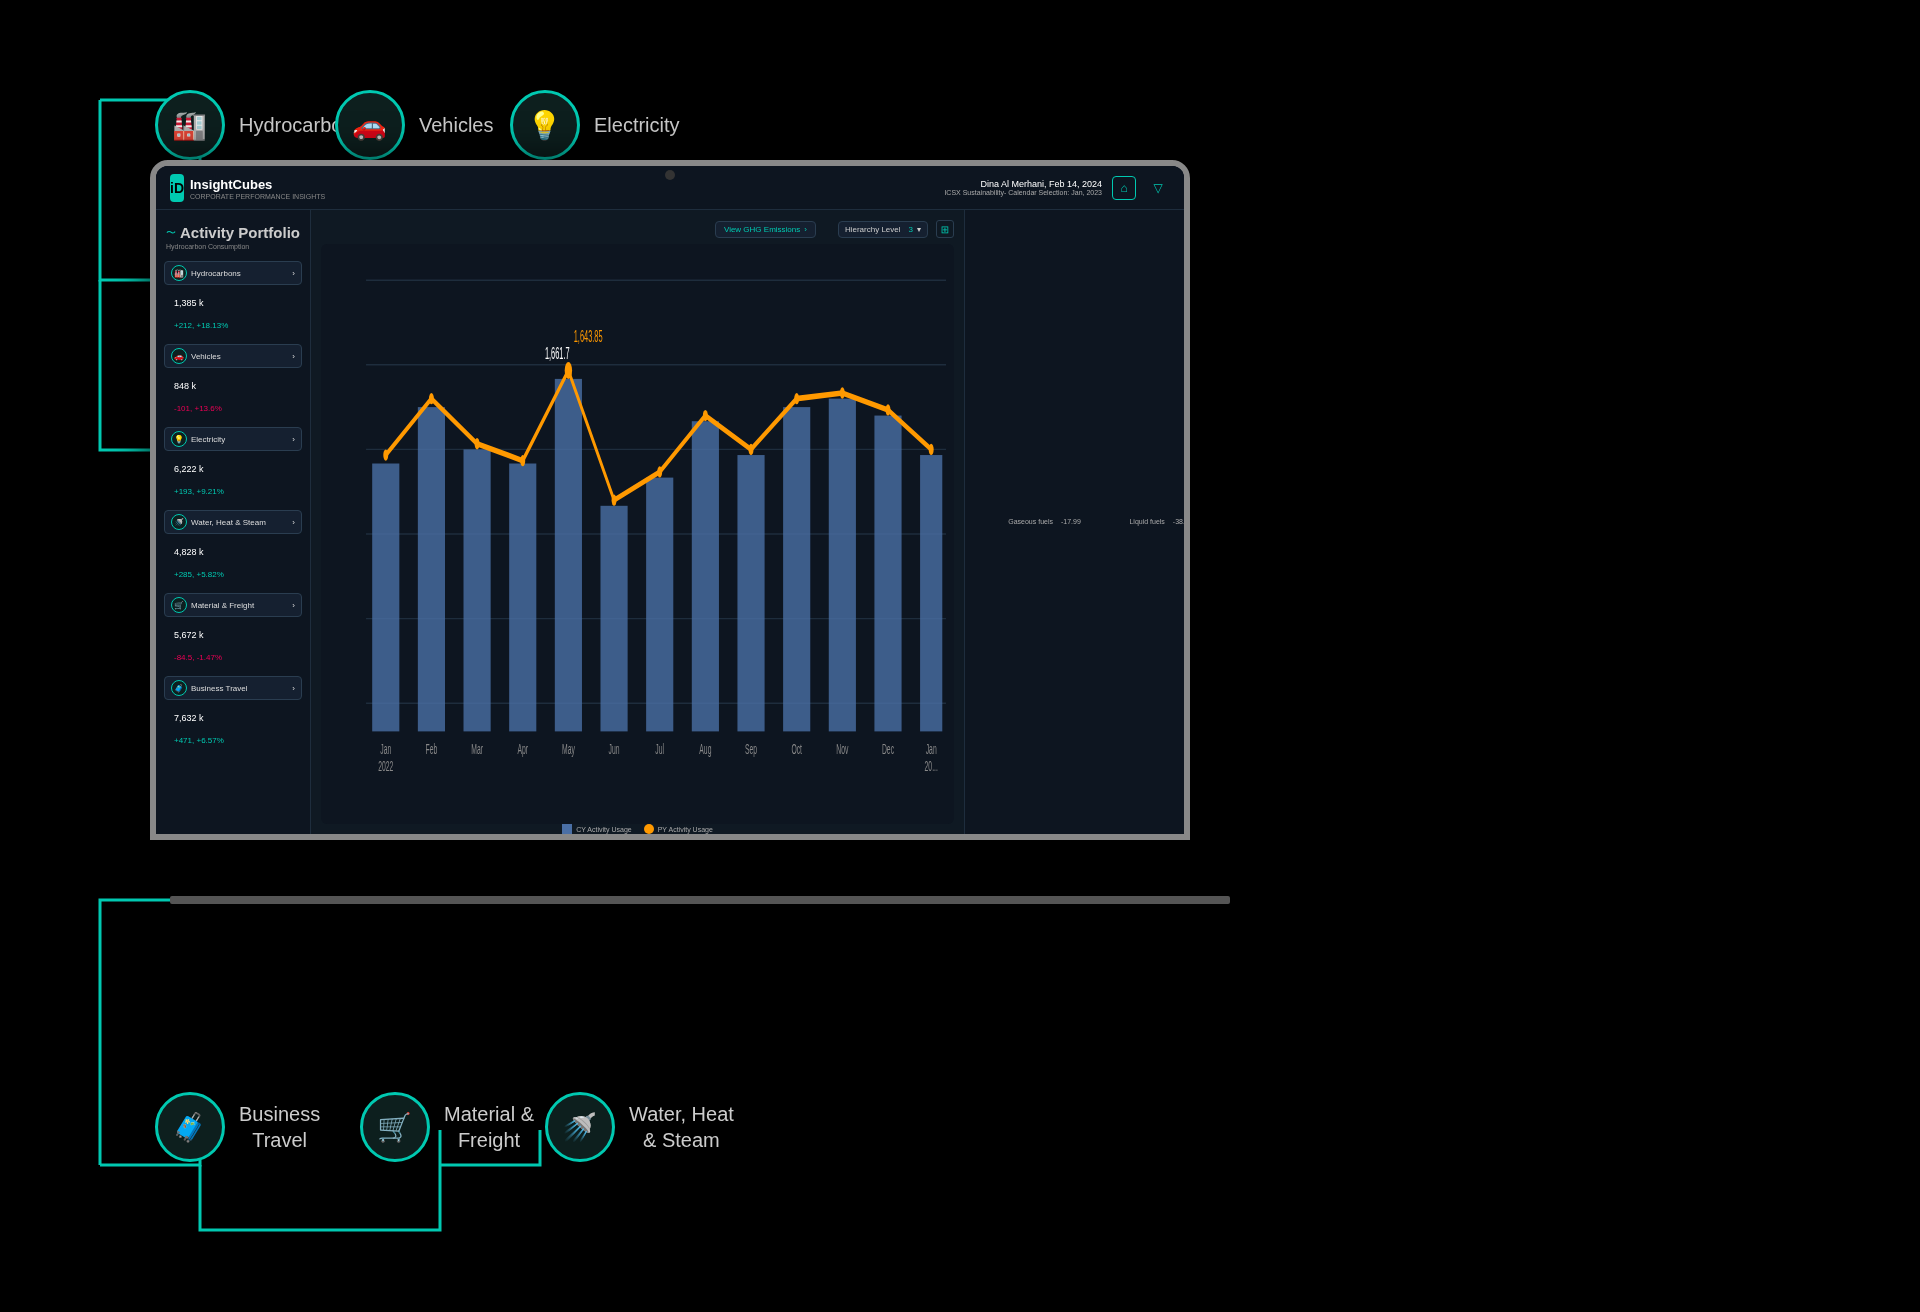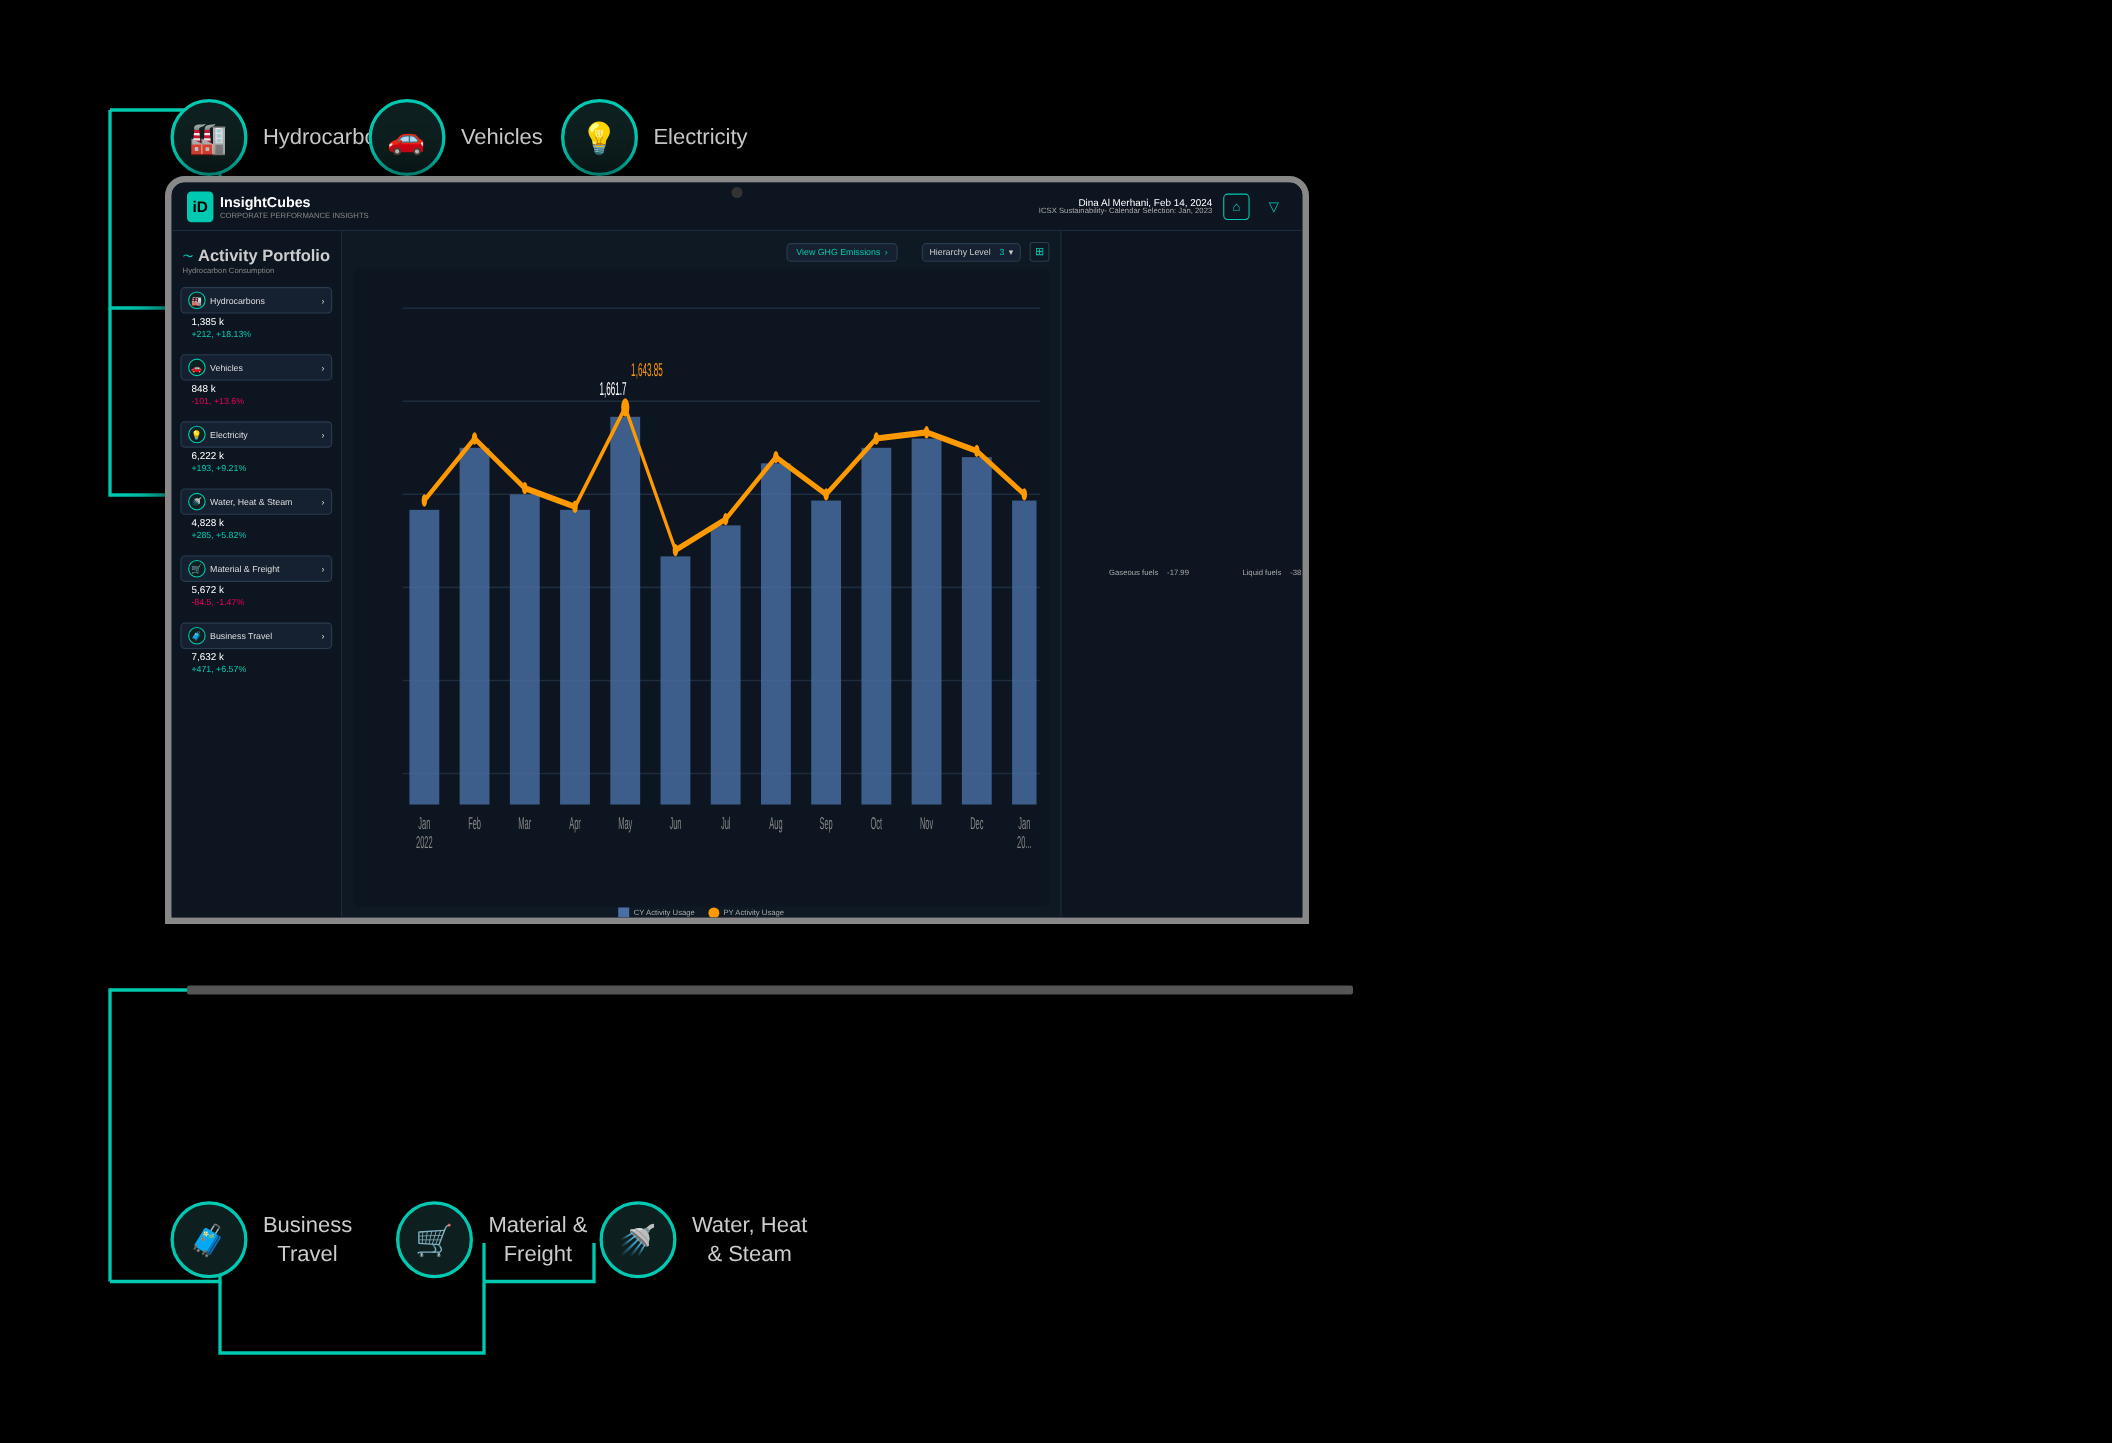--- a/index.html
+++ b/index.html
@@ -125,21 +125,21 @@
       padding: 0 14px;
       border-bottom: 1px solid #1e2d3d;
       flex-shrink: 0;
     }
     .logo-area {
       display: flex;
       align-items: center;
       gap: 6px;
     }
     .logo-icon {
-      width: 24px;
+      width: 14px;
       height: 28px;
       background: #00c9b1;
       border-radius: 4px;
       display: flex;
       align-items: center;
       justify-content: center;
       font-size: 14px;
       color: #000;
       font-weight: bold;
     }
@@ -239,21 +239,21 @@
       display: flex;
       align-items: center;
       justify-content: center;
       font-size: 8px;
       color: #00c9b1;
       margin-right: 4px;
     }
     .sidebar-value {
       color: #fff;
       font-size: 9px;
-      padding: 2px 10px;
+      padding: 13px 10px;
     }
     .sidebar-change-pos { color: #00c9b1; font-size: 8px; padding: 0 10px 4px; }
     .sidebar-change-neg { color: #e05; font-size: 8px; padding: 0 10px 4px; }
 
     
     .main-area {
       flex: 1;
       padding: 10px;
       display: flex;
       flex-direction: column;

